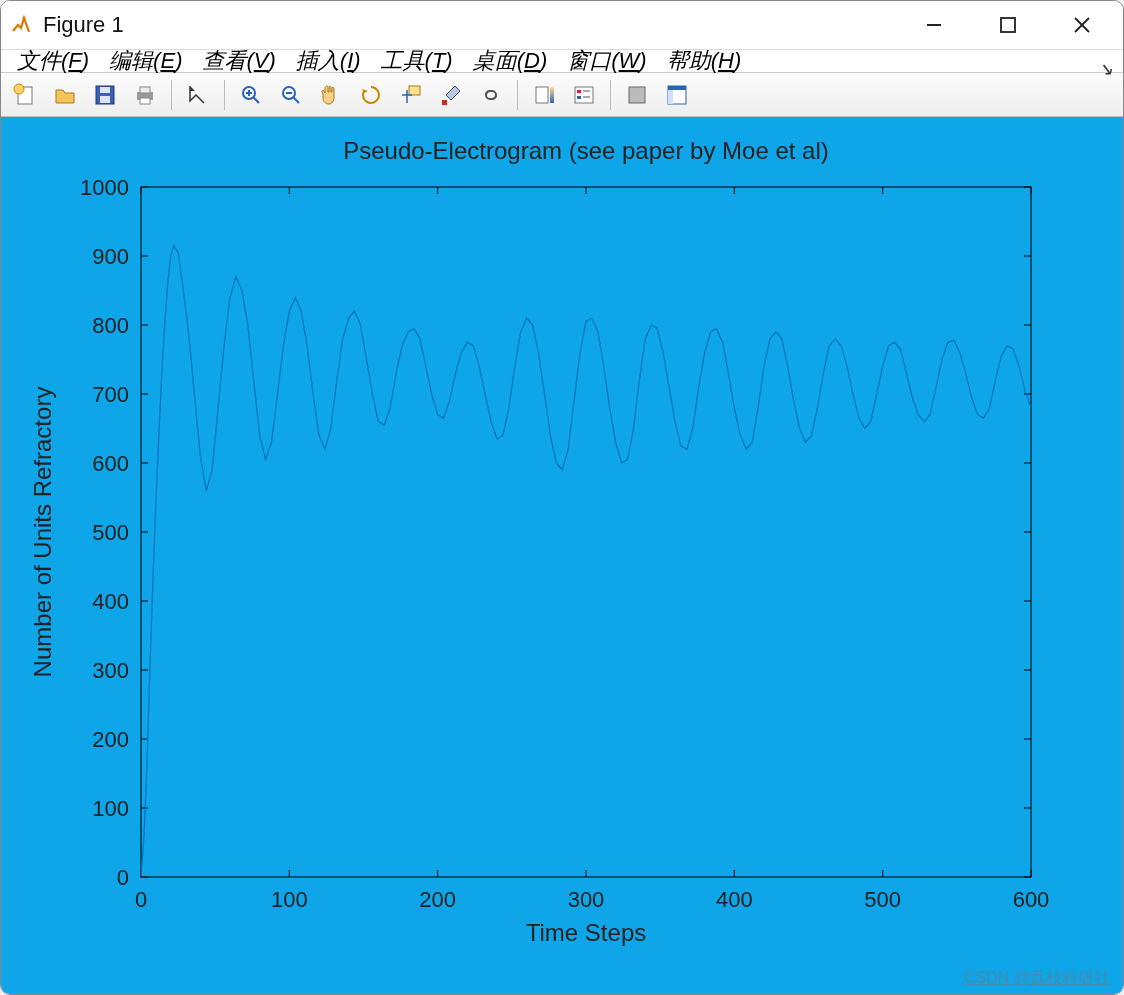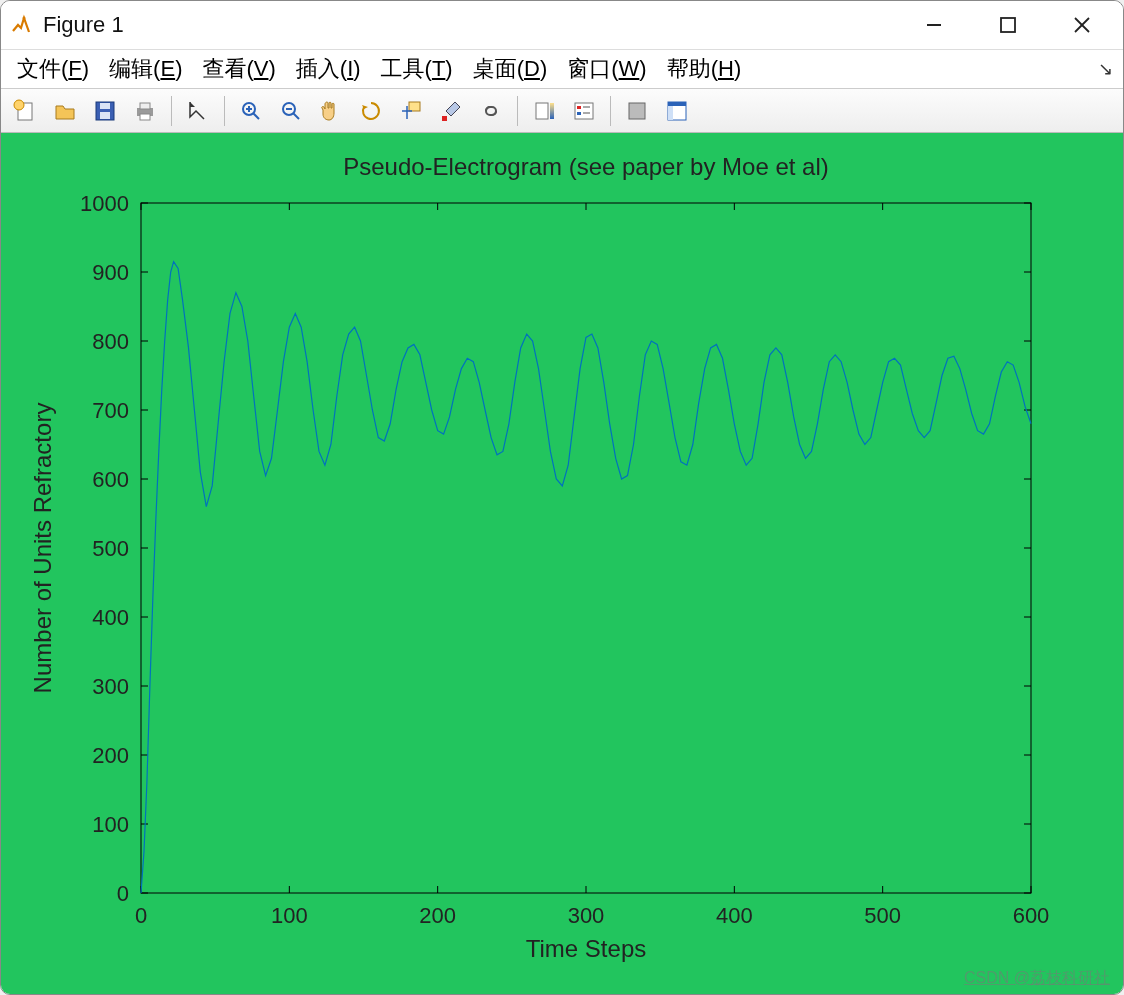--- a/index.html
+++ b/index.html
@@ -45,30 +45,31 @@
     margin-right: 10px;
   }
   .win-btn {
     width: 46px; height: 40px;
     display: flex; align-items: center; justify-content: center;
     font-size: 22px;
     color: #222;
     cursor: pointer;
   }
   .menubar {
-    height: 40px;
+    height: 24px;
     display: flex;
     align-items: center;
     padding: 0 6px;
     border-top: 1px solid #ddd;
     border-bottom: 1px solid #ccc;
     background: #fff;
     font-size: 22px;
     color: #000;
     position: relative;
+    font-style: italic;
   }
   .menubar .menu-item {
     padding: 4px 10px;
     cursor: pointer;
     white-space: nowrap;
   }
   .menubar .menu-item u { text-decoration: underline; }
   .menubar .dock-arrow {
     position: absolute;
     right: 10px;
@@ -91,21 +92,21 @@
     cursor: pointer;
     border-radius: 3px;
   }
   .tool-sep {
     width: 1px; height: 30px;
     background: #bbb;
     margin: 0 4px;
   }
   .plot-area {
     flex: 1;
-    background: #22c55e;
+    background: #0ea5e9;
     position: relative;
   }
   svg.chart {
     position: absolute;
     left: 0; top: 0;
   }
   .chart-title {
     font-size: 24px;
     fill: #222;
     text-anchor: middle;

